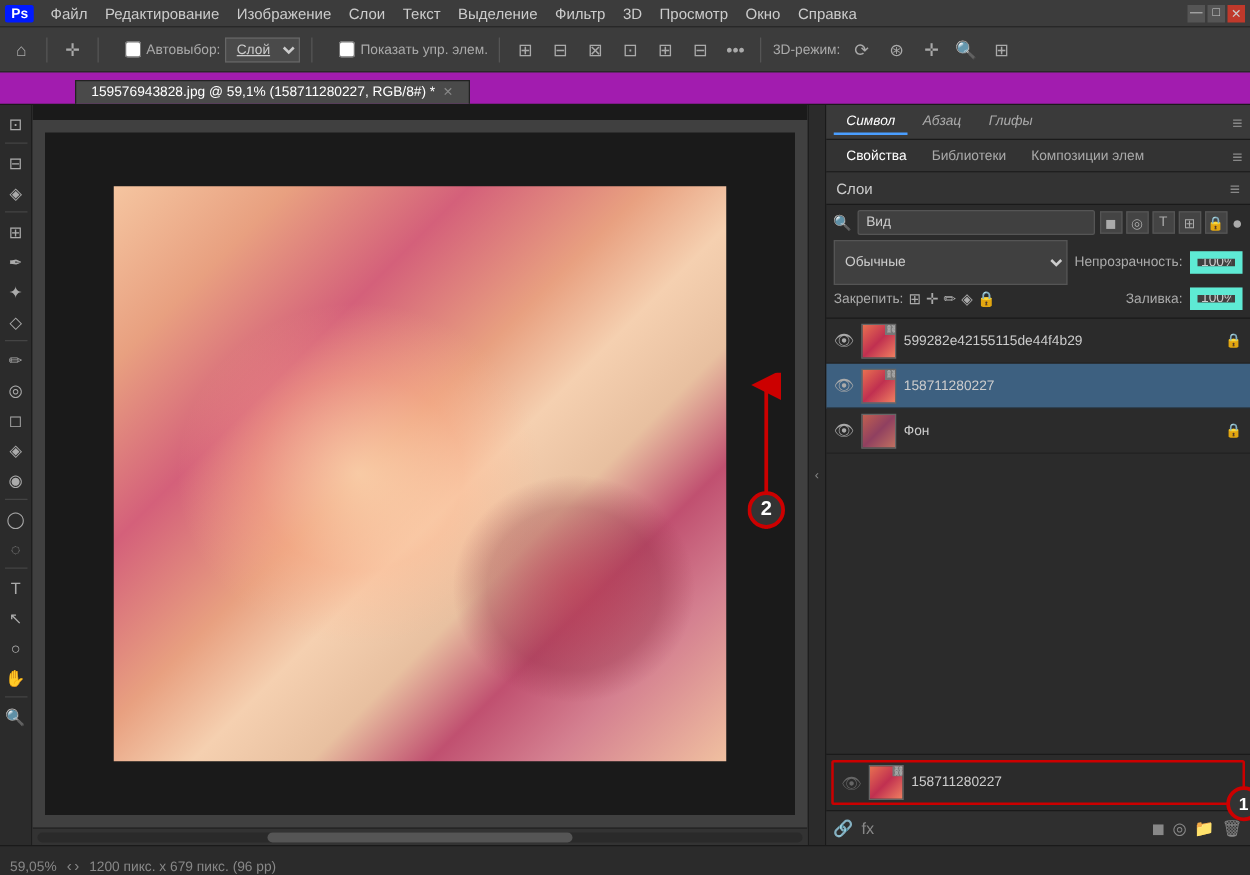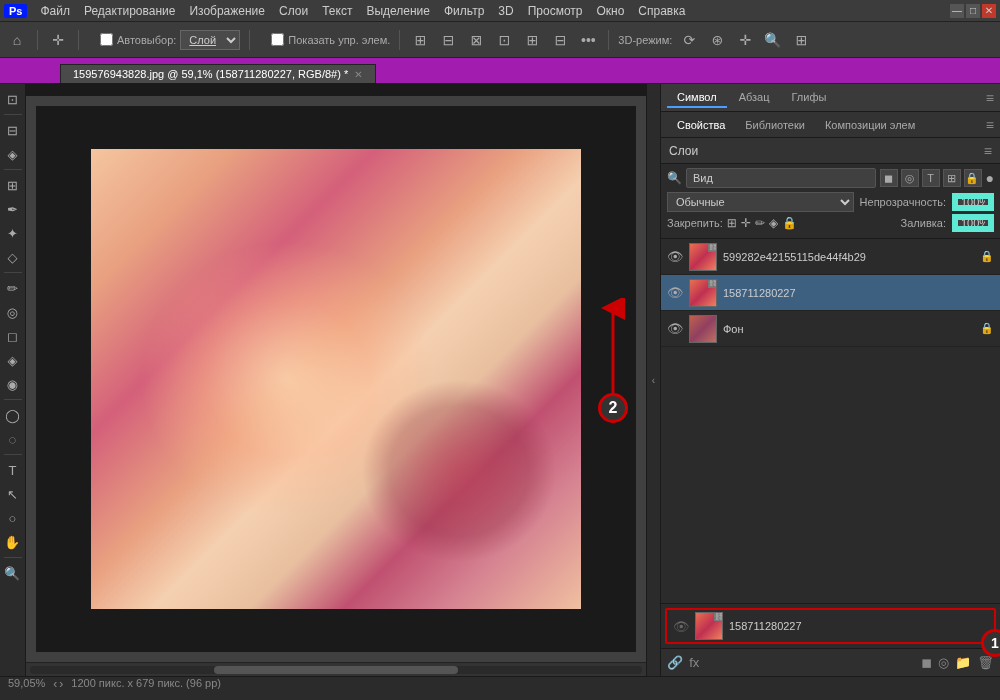--- a/index.html
+++ b/index.html
@@ -240,21 +240,21 @@
     
     .panel-tabs {
       background: #3a3a3a;
       display: flex;
       align-items: center;
       border-bottom: 1px solid #1a1a1a;
       padding: 0 6px;
       height: 28px;
       justify-content: space-between;
     }
-    .panel-tab-group { display: flex; gap: 2px; }
+    .panel-tab-group { display: flex; gap: 2px; font-style: italic; }
     .panel-tab {
       padding: 3px 10px;
       font-size: 11px;
       color: #aaa;
       cursor: pointer;
       border-bottom: 2px solid transparent;
     }
     .panel-tab.active { color: #fff; border-bottom-color: #4a9eff; }
     .panel-menu-icon { color: #888; font-size: 14px; cursor: pointer; }
 
@@ -322,21 +322,21 @@
       border: 1px solid #555;
       display: flex; align-items: center; justify-content: center;
       font-size: 11px;
       color: #aaa;
       cursor: pointer;
     }
     .layers-select {
       background: #404040;
       border: 1px solid #555;
       color: #ccc;
-      height: 20px;
+      height: 36px;
       padding: 0 4px;
       font-size: 11px;
     }
     .opacity-input {
       background: #404040;
       border: 6px solid #5eead4;
       color: #ccc;
       width: 42px;
       height: 18px;
       text-align: right;
@@ -418,21 +418,21 @@
       gap: 6px;
       background: #2b2b2b;
     }
 
     
     .statusbar {
       height: 24px;
       background: #2b2b2b;
       border-top: 1px solid #1a1a1a;
       display: flex;
-      align-items: flex-start;
+      align-items: flex-end;
       padding: 0 8px;
       font-size: 11px;
       color: #888;
       gap: 8px;
     }
     .statusbar-nav { display: flex; gap: 2px; align-items: center; }
     .nav-btn { background: none; border: none; color: #888; font-size: 12px; cursor: pointer; }
 
     
     .panel-bottom-icons {

